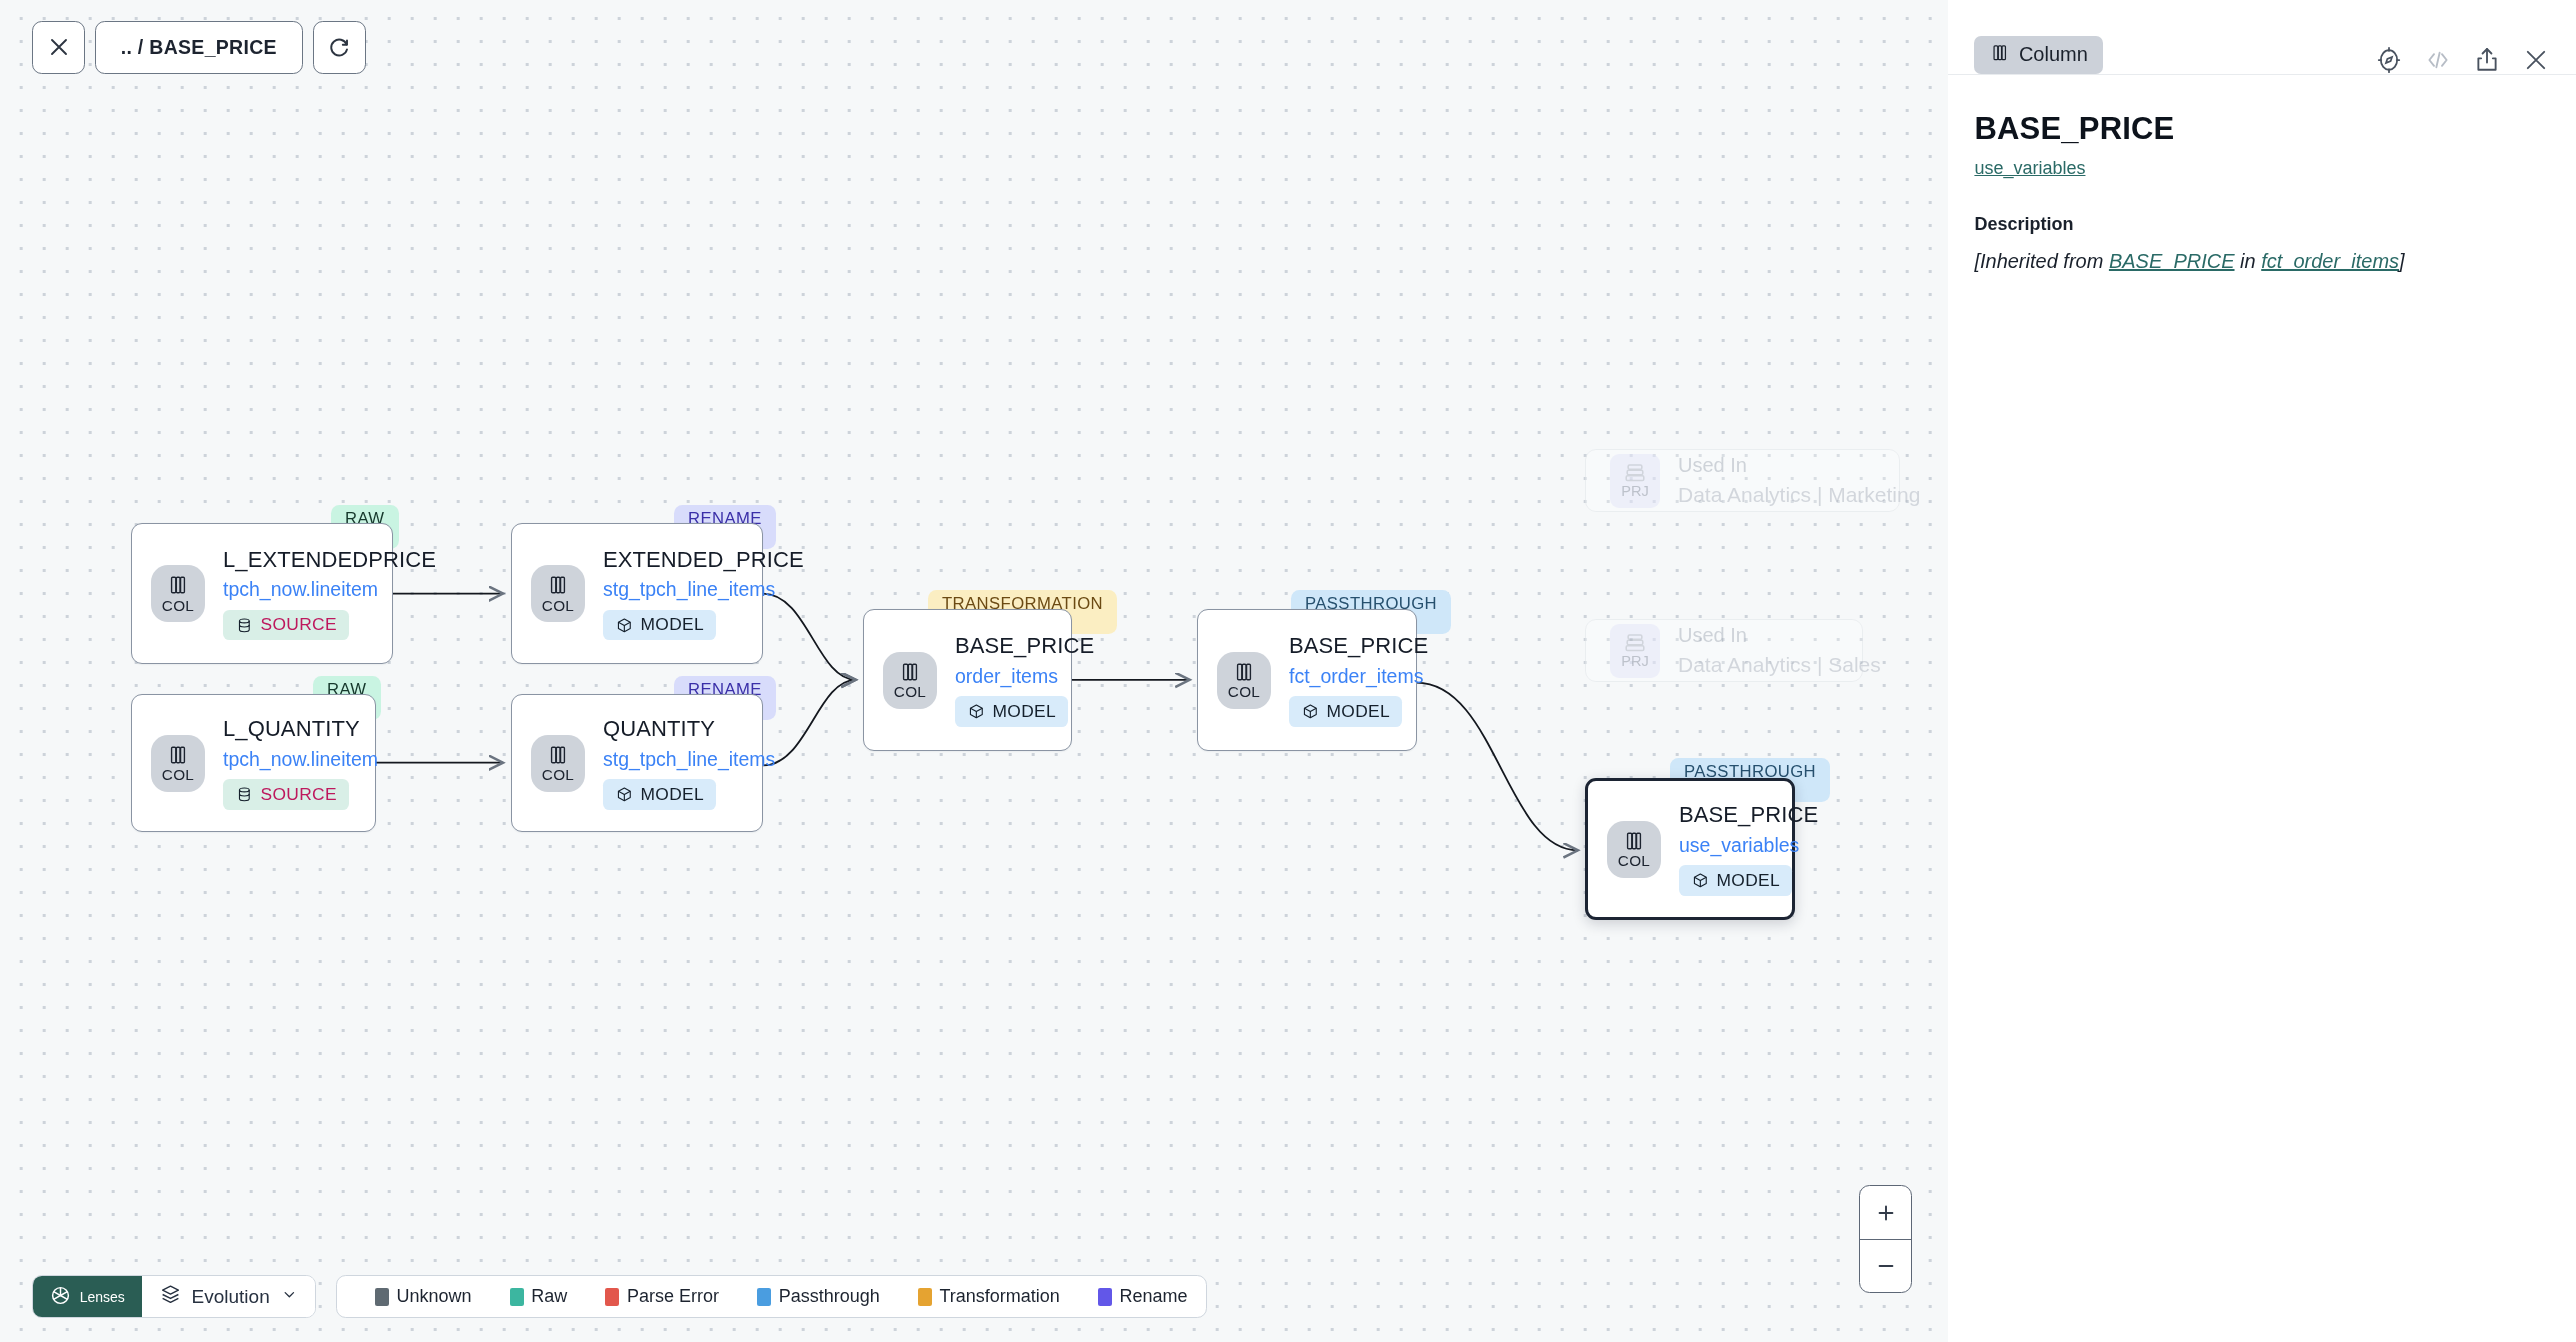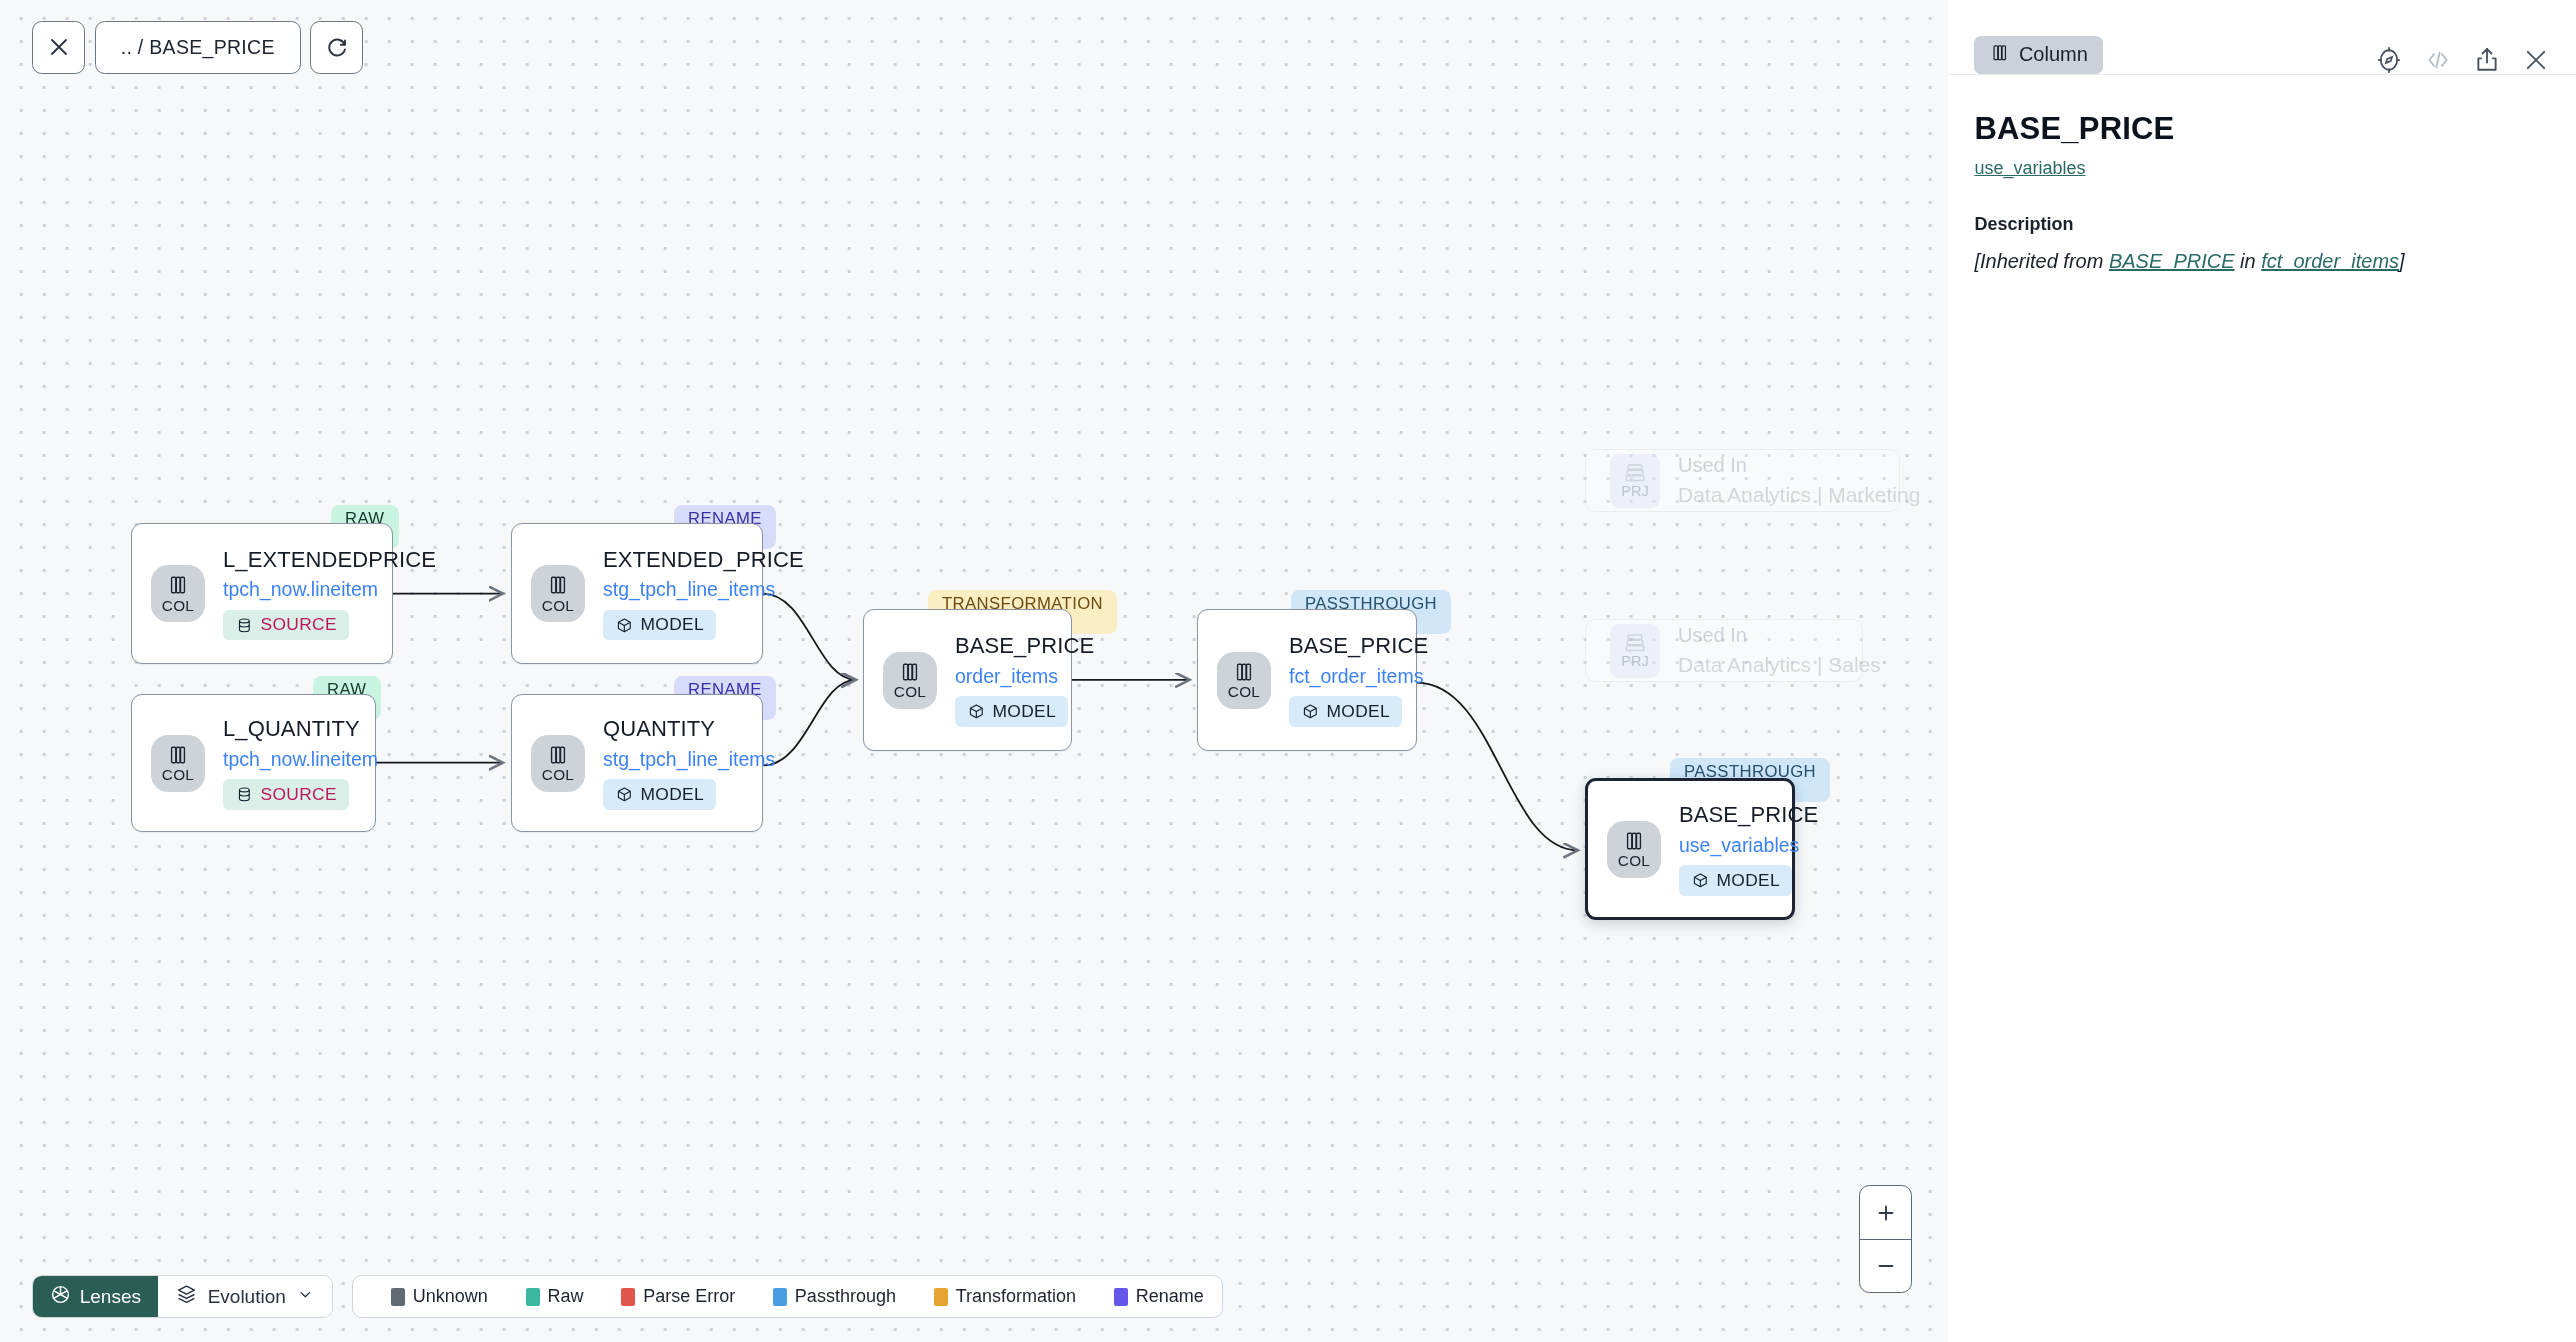--- a/index.html
+++ b/index.html
@@ -20,21 +20,21 @@
     background-size: 23px 23px;
     background-position: 9.7px 7px;
     overflow: hidden;
   }
 
   
   .tl-bar { position: absolute; left: 32px; top: 21px; display: flex; align-items: center; gap: 9.7px; z-index: 40; }
   .tl-btn {
     background: #ffffff; border: 1.7px solid #6b7684; border-radius: 9.7px;
     height: 53px; display: flex; align-items: center; justify-content: center;
-    color: #2d3541; cursor: pointer;
+    color: #2d3541; cursor: pointer; font-weight: bold;
   }
   .tl-btn.sq { width: 53px; }
   .tl-btn.crumb { padding: 0 25px; font-size: 19.5px; letter-spacing: 0.3px; color:#1d2430; }
 
   
   .node {
     position: absolute; background: #ffffff;
     border: 1.5px solid #8a94a3; border-radius: 11px;
     display: flex; align-items: center; z-index: 20;
     box-shadow: 0 0.7px 1.4px rgba(20,30,50,.05);
@@ -83,21 +83,21 @@
   .ghost .prj .lbl { font-size: 14.6px; color: #8f96a6; line-height: 1; }
   .ghost .gbody { margin-left: 18px; display: flex; flex-direction: column; gap: 5.6px; }
   .ghost .gnm  { font-size: 20px; color: #aeb5bf; }
   .ghost .gsub { font-size: 21px; color: #b6bcc6; white-space: nowrap; }
 
   svg.edges { position: absolute; left: 0; top: 0; width: 1948px; height: 1343px; z-index: 8; pointer-events: none; }
 
   
   .bottom { position: absolute; left: 32px; bottom: 25px; display: flex; align-items: center; gap: 19.5px; z-index: 40; }
   .lensgrp { display: flex; border: 1.4px solid #cfd6de; border-radius: 9.7px; overflow: hidden; background: #fff; height: 43px; }
-  .lensbtn { background: #2a5d54; color: #fff; display: flex; align-items: center; gap: 9px; padding: 0 16.7px; font-size: 19px; cursor: pointer; }
+  .lensbtn { background: #2a5d54; color: #fff; display: flex; align-items: center; gap: 9px; padding: 0 16.7px; font-size: 14px; cursor: pointer; }
   .evobtn { background: #fff; color: #273140; display: flex; align-items: center; gap: 11px; padding: 0 18px; font-size: 19px; cursor: pointer; }
   .legend { height: 43px; border: 1.4px solid #cfd6de; border-radius: 9.7px; background: #fff; display: flex; align-items: center; gap: 18px; padding: 0 18px; }
   .lgi { display: flex; align-items: center; gap: 7.7px; font-size: 18px; color: #1d2430; white-space: nowrap; padding-left: 20px; }
   .sw { width: 14px; height: 18px; border-radius: 2.1px; flex: 0 0 auto; }
 
   .zoomctl {
     position: absolute; right: 36px; bottom: 50px; width: 53px;
     background: #fff; border: 1.7px solid #5d6776; border-radius: 10.4px;
     display: flex; flex-direction: column; z-index: 40; overflow: hidden;
   }

